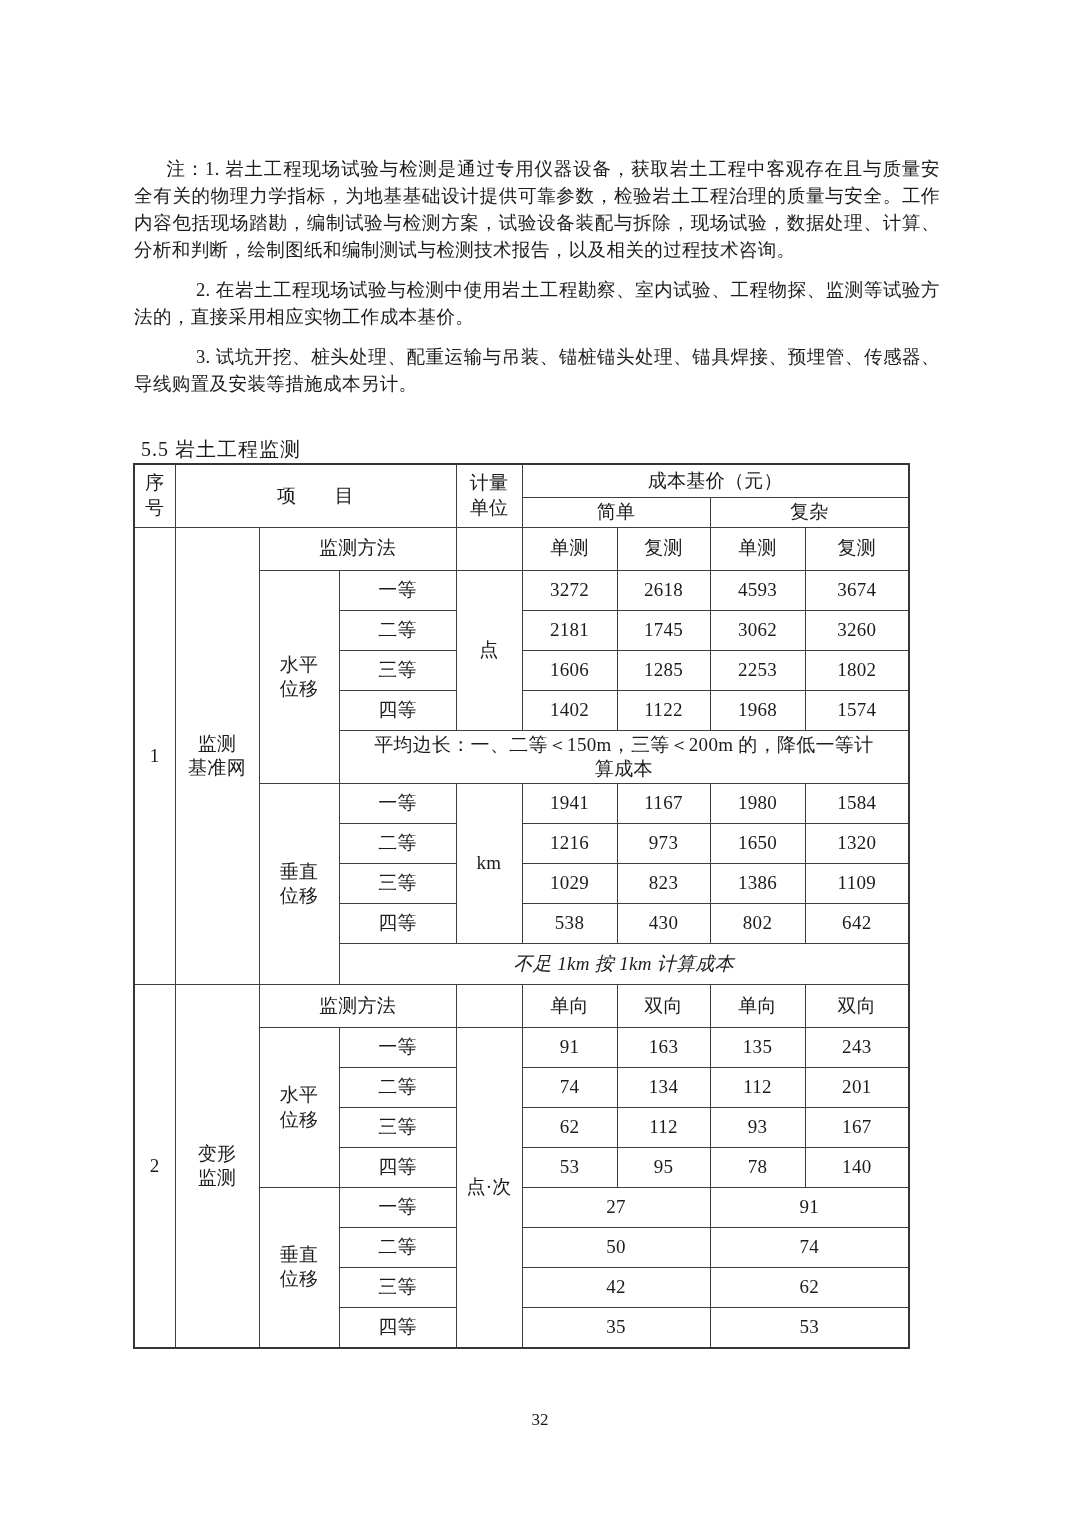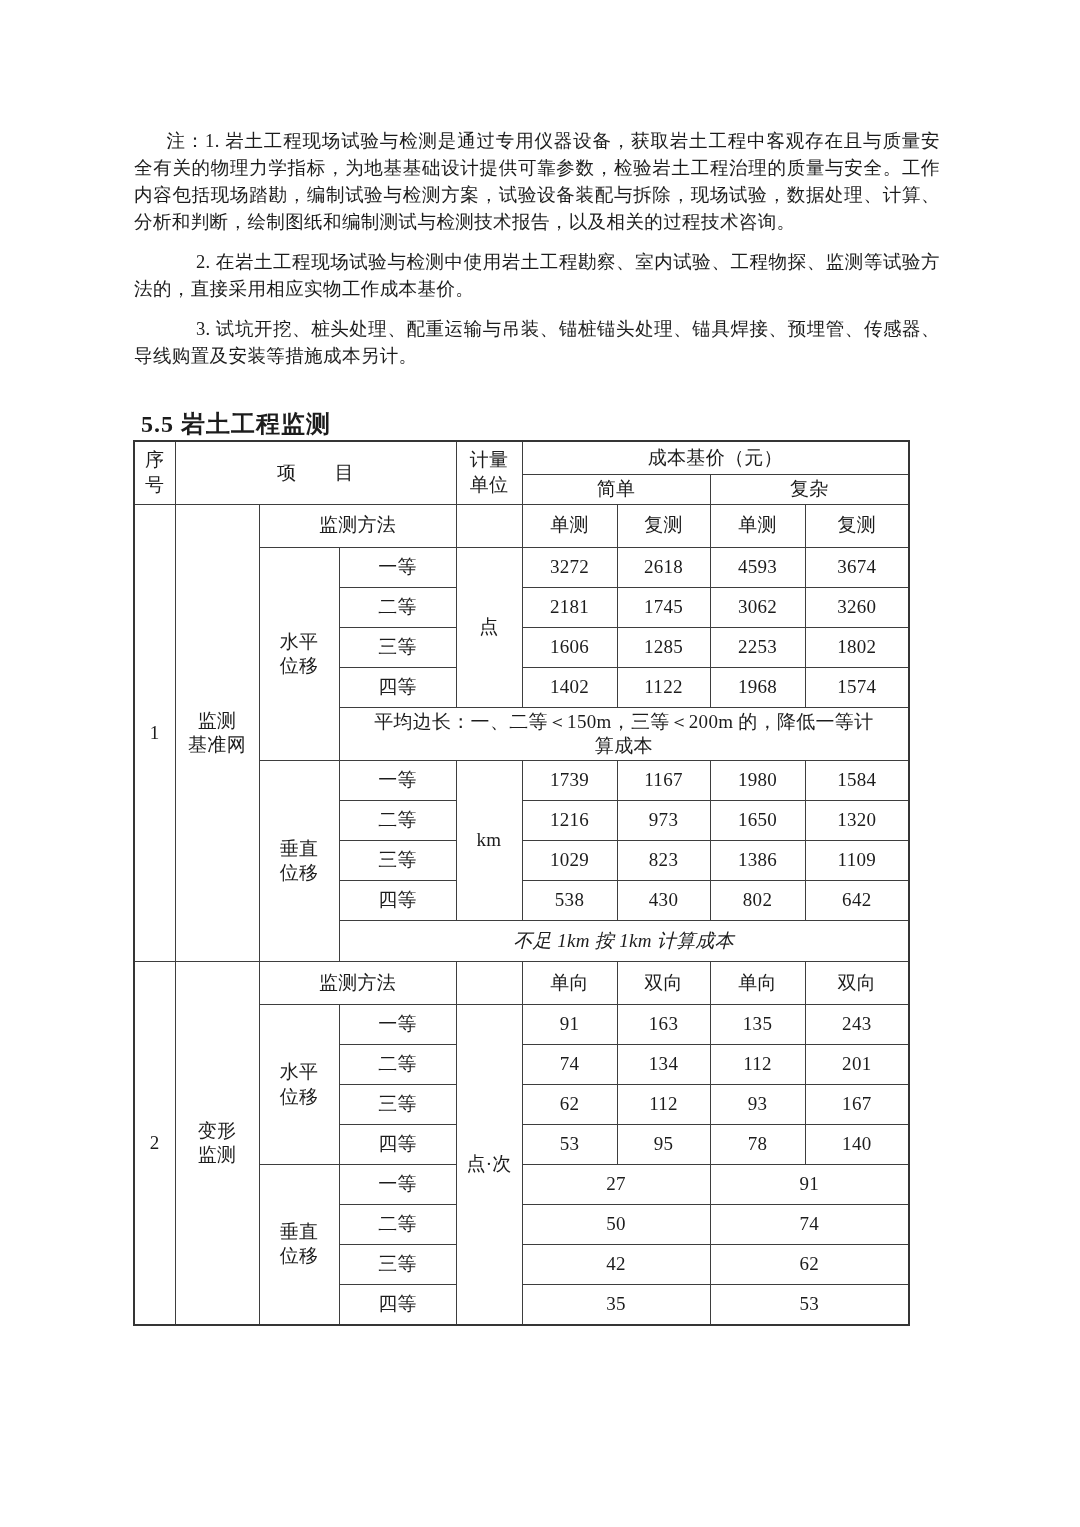--- a/index.html
+++ b/index.html
@@ -9,35 +9,35 @@
     width: 1080px;
     height: 1527px;
     background: #ffffff;
     font-family: "Liberation Serif", "DejaVu Serif", serif;
     color: #1c1c1c;
     overflow: hidden;
   }
   .content {
     position: absolute;
     left: 134px;
-    top: 128px;
+    top: 156px;
     width: 806px;
   }
   p.note-para {
     font-size: 18.5px;
     line-height: 27px;
     text-align: justify;
     margin: 0 0 13px 0;
     letter-spacing: 0.4px;
   }
   .indent-a { text-indent: 1.75em; }
   .indent-b { text-indent: 3.35em; }
   .section-heading {
-    font-size: 24px;
-    font-weight: bold;
+    font-size: 20px;
+    font-weight: normal;
     margin: 38px 0 0 7px;
     letter-spacing: 1px;
   }
   .table-title {
     font-size: 20px;
     font-weight: bold;
     margin: 28px 0 12px 7px;
     letter-spacing: 0.5px;
   }
   table.cost-table {
@@ -157,21 +157,21 @@
         <td>1574</td>
       </tr>
       <tr class="nt1">
         <td colspan="6" class="lft"><span class="note-wrap">平均边长：一、二等＜150m，三等＜200m 的，降低一等计算成本</span></td>
       </tr>
       <tr class="gr">
         <td rowspan="5" class="catc pre">垂直
 位移</td>
         <td>一等</td>
         <td rowspan="4">km</td>
-        <td>1739</td>
+        <td>1941</td>
         <td>1167</td>
         <td>1980</td>
         <td>1584</td>
       </tr>
       <tr class="gr">
         <td>二等</td>
         <td>1216</td>
         <td>973</td>
         <td>1650</td>
         <td>1320</td>
@@ -255,13 +255,14 @@
       </tr>
       <tr class="gr">
         <td>四等</td>
         <td colspan="2">35</td>
         <td colspan="2">53</td>
       </tr>
     </tbody>
       </table>
   </div>
 
+  <div class="page-number">32</div>
 </div>
 
 </body></html>

